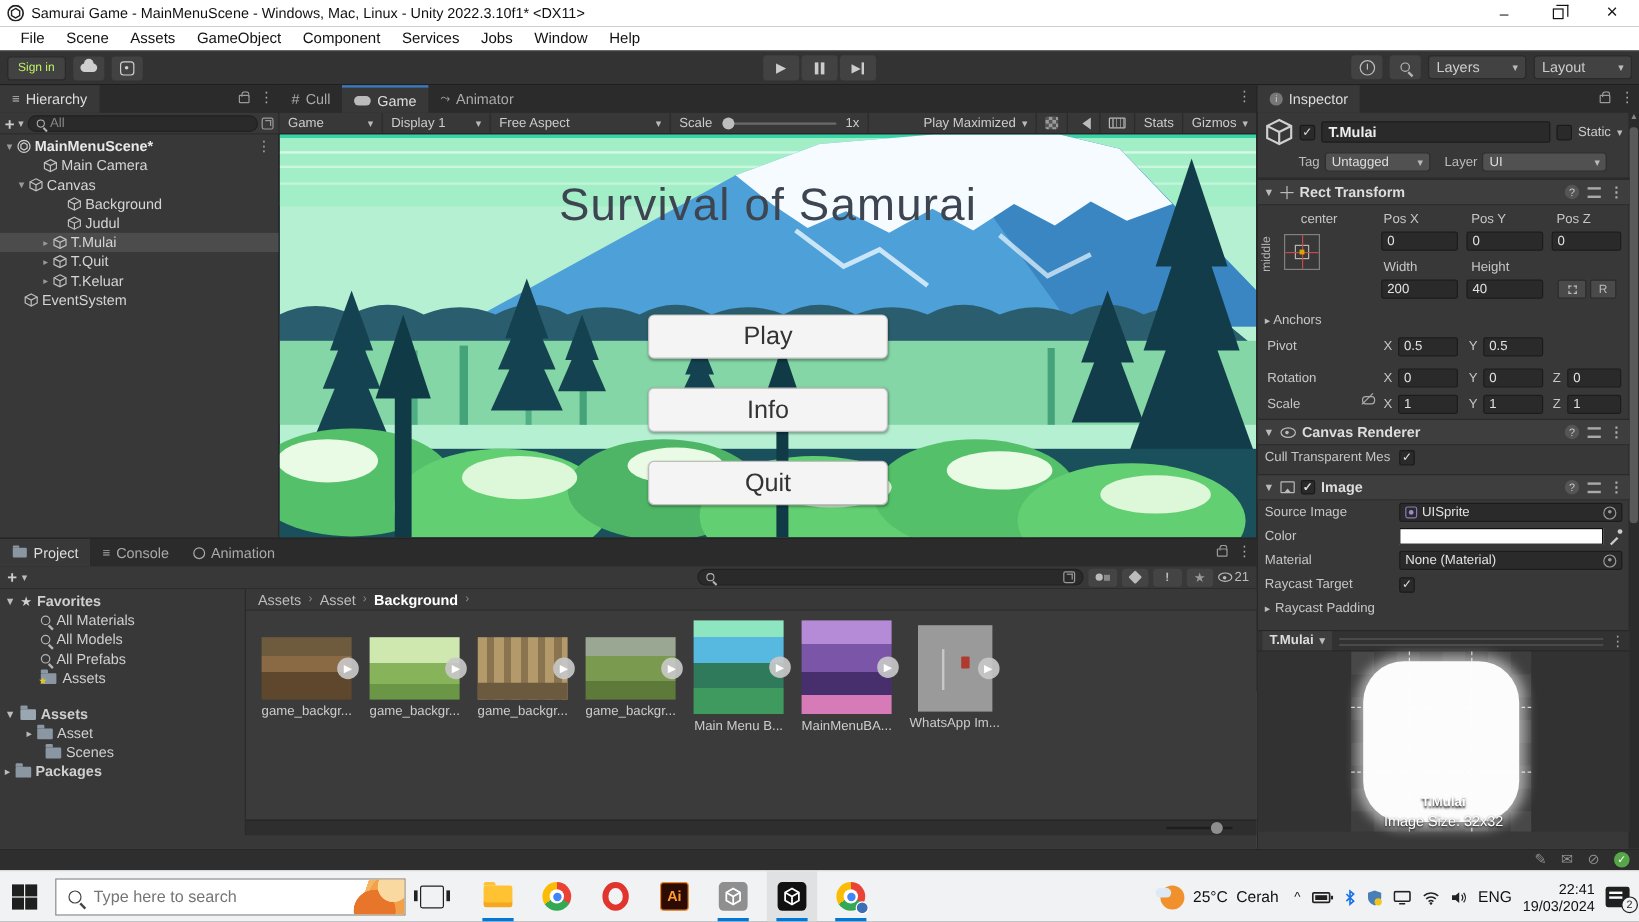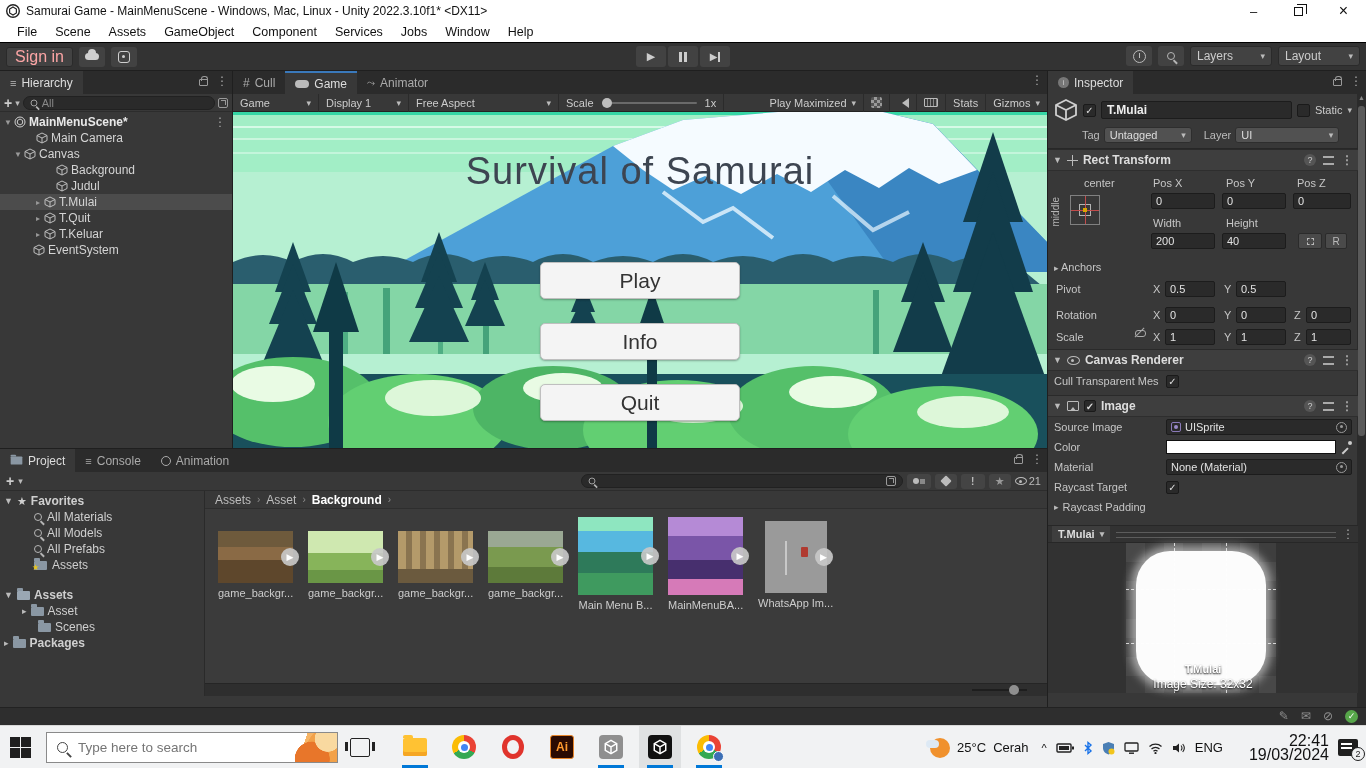--- a/index.html
+++ b/index.html
@@ -13,21 +13,21 @@
   .wc { width:45px; height:22px; display:flex; align-items:center; justify-content:center; font-size:13px; color:#111; }
   .restore-glyph { width:9px; height:9px; border:1px solid #111; position:relative; }
   .restore-glyph::before { content:""; position:absolute; left:2px; top:-4px; width:9px; height:9px; border:1px solid #111; border-left:none; border-bottom:none; }
 
   
   .menubar { position:absolute; left:0; top:22px; width:1366px; height:21px; background:#ffffff; border-bottom:1px solid #000; display:flex; align-items:center; padding-left:8px; gap:0; }
   .menu-item { font-size:12.5px; color:#111; padding:0 9px; height:21px; display:flex; align-items:center; }
 
   
   .unity-toolbar { position:absolute; left:0; top:43px; width:1366px; height:28px; background:#333333; border-bottom:1px solid #1f1f1f; display:flex; align-items:center; }
-  .tb-btn { background:#424242; border:1px solid #2a2a2a; border-radius:3px; height:20px; display:flex; align-items:center; justify-content:center; color:#fca5a5; font-size:16px; padding:0 8px; margin-left:6px; }
+  .tb-btn { background:#424242; border:1px solid #2a2a2a; border-radius:3px; height:20px; display:flex; align-items:center; justify-content:center; color:#bef264; font-size:10px; padding:0 8px; margin-left:6px; }
   .play-group { position:absolute; left:636px; top:3px; display:flex; gap:2px; }
   .pg-btn { width:30px; height:21px; background:#424242; border-radius:3px; display:flex; align-items:center; justify-content:center; color:#ccc; font-size:11px; }
   .pause-bars { display:flex; gap:2px; } .pause-bars i { width:3px; height:10px; background:#ccc; }
   .step-wrap { display:flex; align-items:center; } .step-wrap i { width:2px; height:10px; background:#ccc; margin-left:1px; }
   .tb-right { position:absolute; right:6px; top:3px; display:flex; align-items:center; gap:6px; }
   .tb-dd { background:#424242; border:1px solid #2a2a2a; border-radius:3px; height:20px; width:82px; display:flex; align-items:center; justify-content:space-between; color:#ccc; font-size:12px; padding:0 6px; }
   .caret { font-size:9px; color:#bbb; }
   .icon-sq { width:26px; height:20px; background:#424242; border-radius:3px; display:flex; align-items:center; justify-content:center; }
   .cloud-shape { width:14px; height:7px; background:#cfcfcf; border-radius:6px; position:relative; }
   .cloud-shape::before { content:""; position:absolute; left:3px; top:-4px; width:8px; height:8px; border-radius:50%; background:#cfcfcf; }
@@ -209,21 +209,21 @@
   .avatar-dot { position:absolute; right:6px; bottom:6px; width:11px; height:11px; border-radius:50%; background:#3c6fb5; border:1px solid #fff; z-index:2; }
   .opera-ic { width:22px; height:24px; border-radius:50%; border:5px solid #e0342c; }
   .ai-ic { width:24px; height:24px; background:#2b0b02; border:1px solid #e8862a; border-radius:3px; color:#ff9a2e; font-size:12px; font-weight:bold; display:flex; align-items:center; justify-content:center; }
   .uh-ic { width:24px; height:24px; border-radius:4px; display:flex; align-items:center; justify-content:center; }
   .uh-gray { background:#8f8f8f; } .uh-black { background:#111; }
   .tk-right { position:absolute; right:0; top:0; height:43px; display:flex; align-items:center; gap:9px; padding-right:8px; }
   .weather { display:flex; align-items:center; gap:7px; margin-right:4px; }
   .sun { width:20px; height:20px; border-radius:50%; background:#f0912d; position:relative; }
   .sun::after { content:""; position:absolute; left:-4px; top:2px; width:13px; height:8px; border-radius:6px; background:#dde9f4; }
   .tk-txt { font-size:13px; color:#111; }
-  .tk-time { text-align:right; font-size:16px; color:#111; line-height:14px;margin-left:17px; }
+  .tk-time { text-align:right; font-size:12px; color:#111; line-height:14px; }
   .notif { position:relative; width:20px; height:17px; background:#1f1f1f; border-radius:2px; }
   .notif::before { content:""; position:absolute; left:3px; top:4px; width:11px; height:1.6px; background:#fff; box-shadow:0 4px 0 #fff; }
   .notif-badge { position:absolute; right:-7px; bottom:-5px; width:14px; height:14px; border-radius:50%; background:#f1f2f3; border:1.4px solid #1f1f1f; color:#1f1f1f; font-size:9px; display:flex; align-items:center; justify-content:center; }
   .sysico { display:flex; align-items:center; }
 </style>
 </head>
 <body>
 
 <div class="screen">
 
@@ -378,21 +378,21 @@
         <span class="lbl">T.Quit</span>
       </div>
       <div class="h-row" style="padding-left:32px;">
         <span class="tw">▸</span>
         <svg class="cube" viewBox="0 0 12 12">
             <path d="M6 1l5 2.5v5L6 11 1 8.5v-5z" fill="none" stroke="#bfbfbf" stroke-width="1"></path>
             <path d="M1 3.5L6 6l5-2.5M6 6v5" fill="none" stroke="#bfbfbf" stroke-width="1"></path>
           </svg>
         <span class="lbl">T.Keluar</span>
       </div>
-      <div class="h-row" style="padding-left:21px;">
+      <div class="h-row" style="padding-left:8px;">
         <span class="tw"></span>
         <svg class="cube" viewBox="0 0 12 12">
             <path d="M6 1l5 2.5v5L6 11 1 8.5v-5z" fill="none" stroke="#bfbfbf" stroke-width="1"></path>
             <path d="M1 3.5L6 6l5-2.5M6 6v5" fill="none" stroke="#bfbfbf" stroke-width="1"></path>
           </svg>
         <span class="lbl">EventSystem</span>
       </div>
     </div>
   </div>
 

